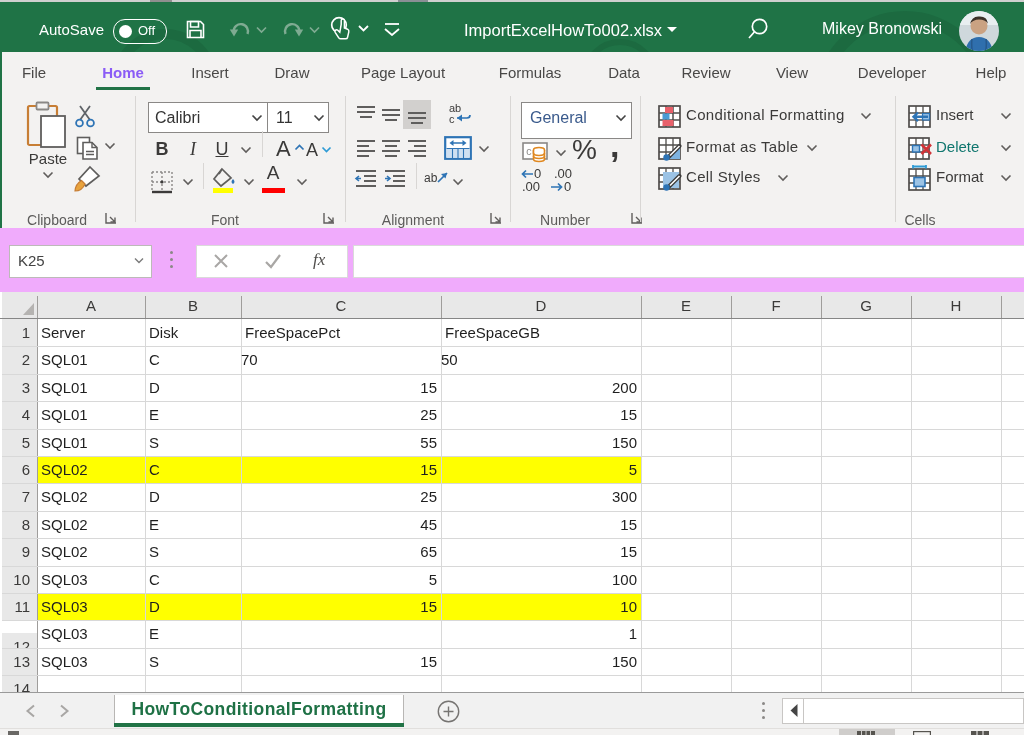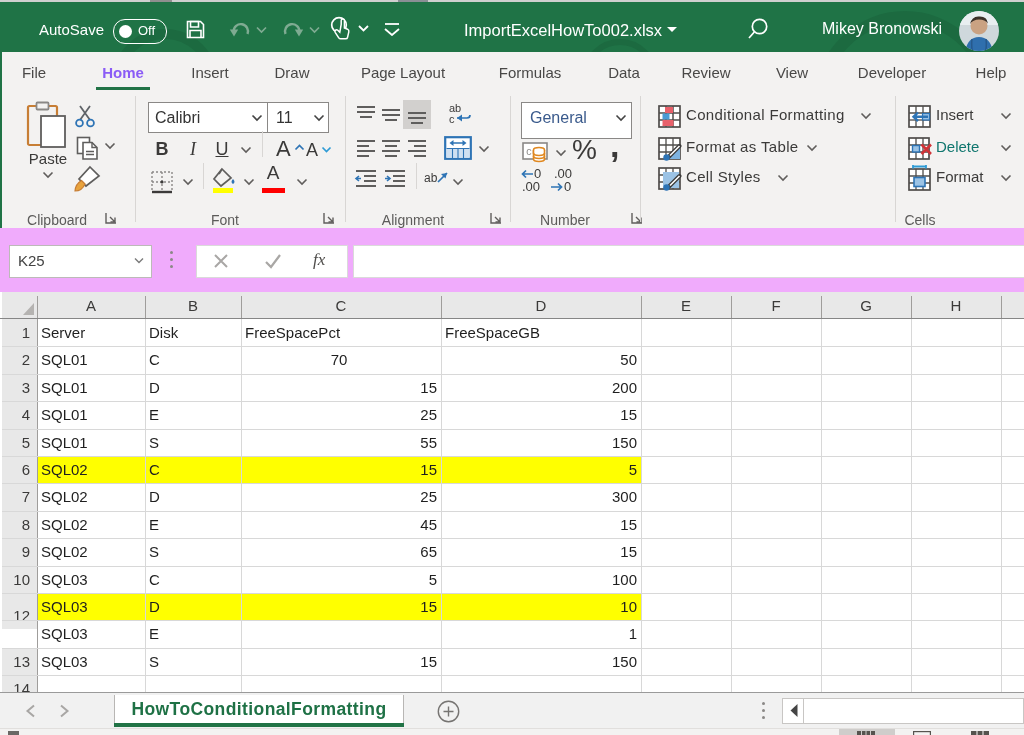--- a/index.html
+++ b/index.html
@@ -427,21 +427,21 @@
 <div class="rowhdr" style="top:54.4px;height:27.4px;line-height:27.4px;padding-right:7px;box-sizing:border-box;">2</div>
 <div class="rowhdr" style="top:81.8px;height:27.4px;line-height:27.4px;padding-right:7px;box-sizing:border-box;">3</div>
 <div class="rowhdr" style="top:109.2px;height:27.4px;line-height:27.4px;padding-right:7px;box-sizing:border-box;">4</div>
 <div class="rowhdr" style="top:136.6px;height:27.4px;line-height:27.4px;padding-right:7px;box-sizing:border-box;">5</div>
 <div class="rowhdr" style="top:164.0px;height:27.4px;line-height:27.4px;padding-right:7px;box-sizing:border-box;">6</div>
 <div class="rowhdr" style="top:191.4px;height:27.4px;line-height:27.4px;padding-right:7px;box-sizing:border-box;">7</div>
 <div class="rowhdr" style="top:218.8px;height:27.4px;line-height:27.4px;padding-right:7px;box-sizing:border-box;">8</div>
 <div class="rowhdr" style="top:246.2px;height:27.4px;line-height:27.4px;padding-right:7px;box-sizing:border-box;">9</div>
 <div class="rowhdr" style="top:273.6px;height:27.4px;line-height:27.4px;padding-right:7px;box-sizing:border-box;">10</div>
 <div class="rowhdr" style="top:301.0px;height:27.4px;line-height:27.4px;padding-right:7px;box-sizing:border-box;">11</div>
-<div class="rowhdr" style="top:310px;height:27.4px;line-height:27.4px;padding-right:7px;box-sizing:border-box;">12</div>
+<div class="rowhdr" style="top:341px;height:27.4px;line-height:27.4px;padding-right:7px;box-sizing:border-box;">12</div>
 <div class="rowhdr" style="top:355.8px;height:27.4px;line-height:27.4px;padding-right:7px;box-sizing:border-box;">13</div>
 <div class="rowhdr" style="top:383.2px;height:16.8px;line-height:27.4px;padding-right:7px;box-sizing:border-box;">14</div>
 
     <div class="abs" style="left:37px;top:164px;width:604px;height:27px;background:#ffff00;"></div>
     <div class="abs" style="left:37px;top:301px;width:604px;height:27px;background:#ffff00;"></div>
 
     <div class="vline" style="left:145px;top:27px;height:373px;"></div>
 <div class="vline" style="left:241px;top:27px;height:373px;"></div>
 <div class="vline" style="left:441px;top:27px;height:373px;"></div>
 <div class="vline" style="left:641px;top:27px;height:373px;"></div>
@@ -463,22 +463,22 @@
 <div class="hline" style="left:2px;top:328.4px;width:1022px;"></div>
 <div class="hline" style="left:2px;top:355.8px;width:1022px;"></div>
 <div class="hline" style="left:2px;top:383.2px;width:1022px;"></div>
 
     <div class="cell" style="left:41px;top:27px;height:27.4px;line-height:27.4px;">Server</div>
 <div class="cell" style="left:149px;top:27px;height:27.4px;line-height:27.4px;">Disk</div>
 <div class="cell" style="left:245px;top:27px;height:27.4px;line-height:27.4px;">FreeSpacePct</div>
 <div class="cell" style="left:445px;top:27px;height:27.4px;line-height:27.4px;">FreeSpaceGB</div>
 <div class="cell" style="left:41px;top:54.4px;height:27.4px;line-height:27.4px;">SQL01</div>
 <div class="cell" style="left:149px;top:54.4px;height:27.4px;line-height:27.4px;">C</div>
-<div class="cell" style="left:241px;top:54.4px;width:196px;height:27.4px;line-height:27.4px;text-align:center;">70</div>
-<div class="cell" style="left:441px;top:54.4px;width:196px;height:27.4px;line-height:27.4px;text-align:right;">50</div>
+<div class="cell" style="left:241px;top:54.4px;width:196px;height:27.4px;line-height:27.4px;text-align:left;">70</div>
+<div class="cell" style="left:441px;top:54.4px;width:196px;height:27.4px;line-height:27.4px;">50</div>
 <div class="cell" style="left:41px;top:81.8px;height:27.4px;line-height:27.4px;">SQL01</div>
 <div class="cell" style="left:149px;top:81.8px;height:27.4px;line-height:27.4px;">D</div>
 <div class="cell" style="left:241px;top:81.8px;width:196px;height:27.4px;line-height:27.4px;text-align:right;">15</div>
 <div class="cell" style="left:441px;top:81.8px;width:196px;height:27.4px;line-height:27.4px;text-align:right;">200</div>
 <div class="cell" style="left:41px;top:109.2px;height:27.4px;line-height:27.4px;">SQL01</div>
 <div class="cell" style="left:149px;top:109.2px;height:27.4px;line-height:27.4px;">E</div>
 <div class="cell" style="left:241px;top:109.2px;width:196px;height:27.4px;line-height:27.4px;text-align:right;">25</div>
 <div class="cell" style="left:441px;top:109.2px;width:196px;height:27.4px;line-height:27.4px;text-align:right;">15</div>
 <div class="cell" style="left:41px;top:136.6px;height:27.4px;line-height:27.4px;">SQL01</div>
 <div class="cell" style="left:149px;top:136.6px;height:27.4px;line-height:27.4px;">S</div>

